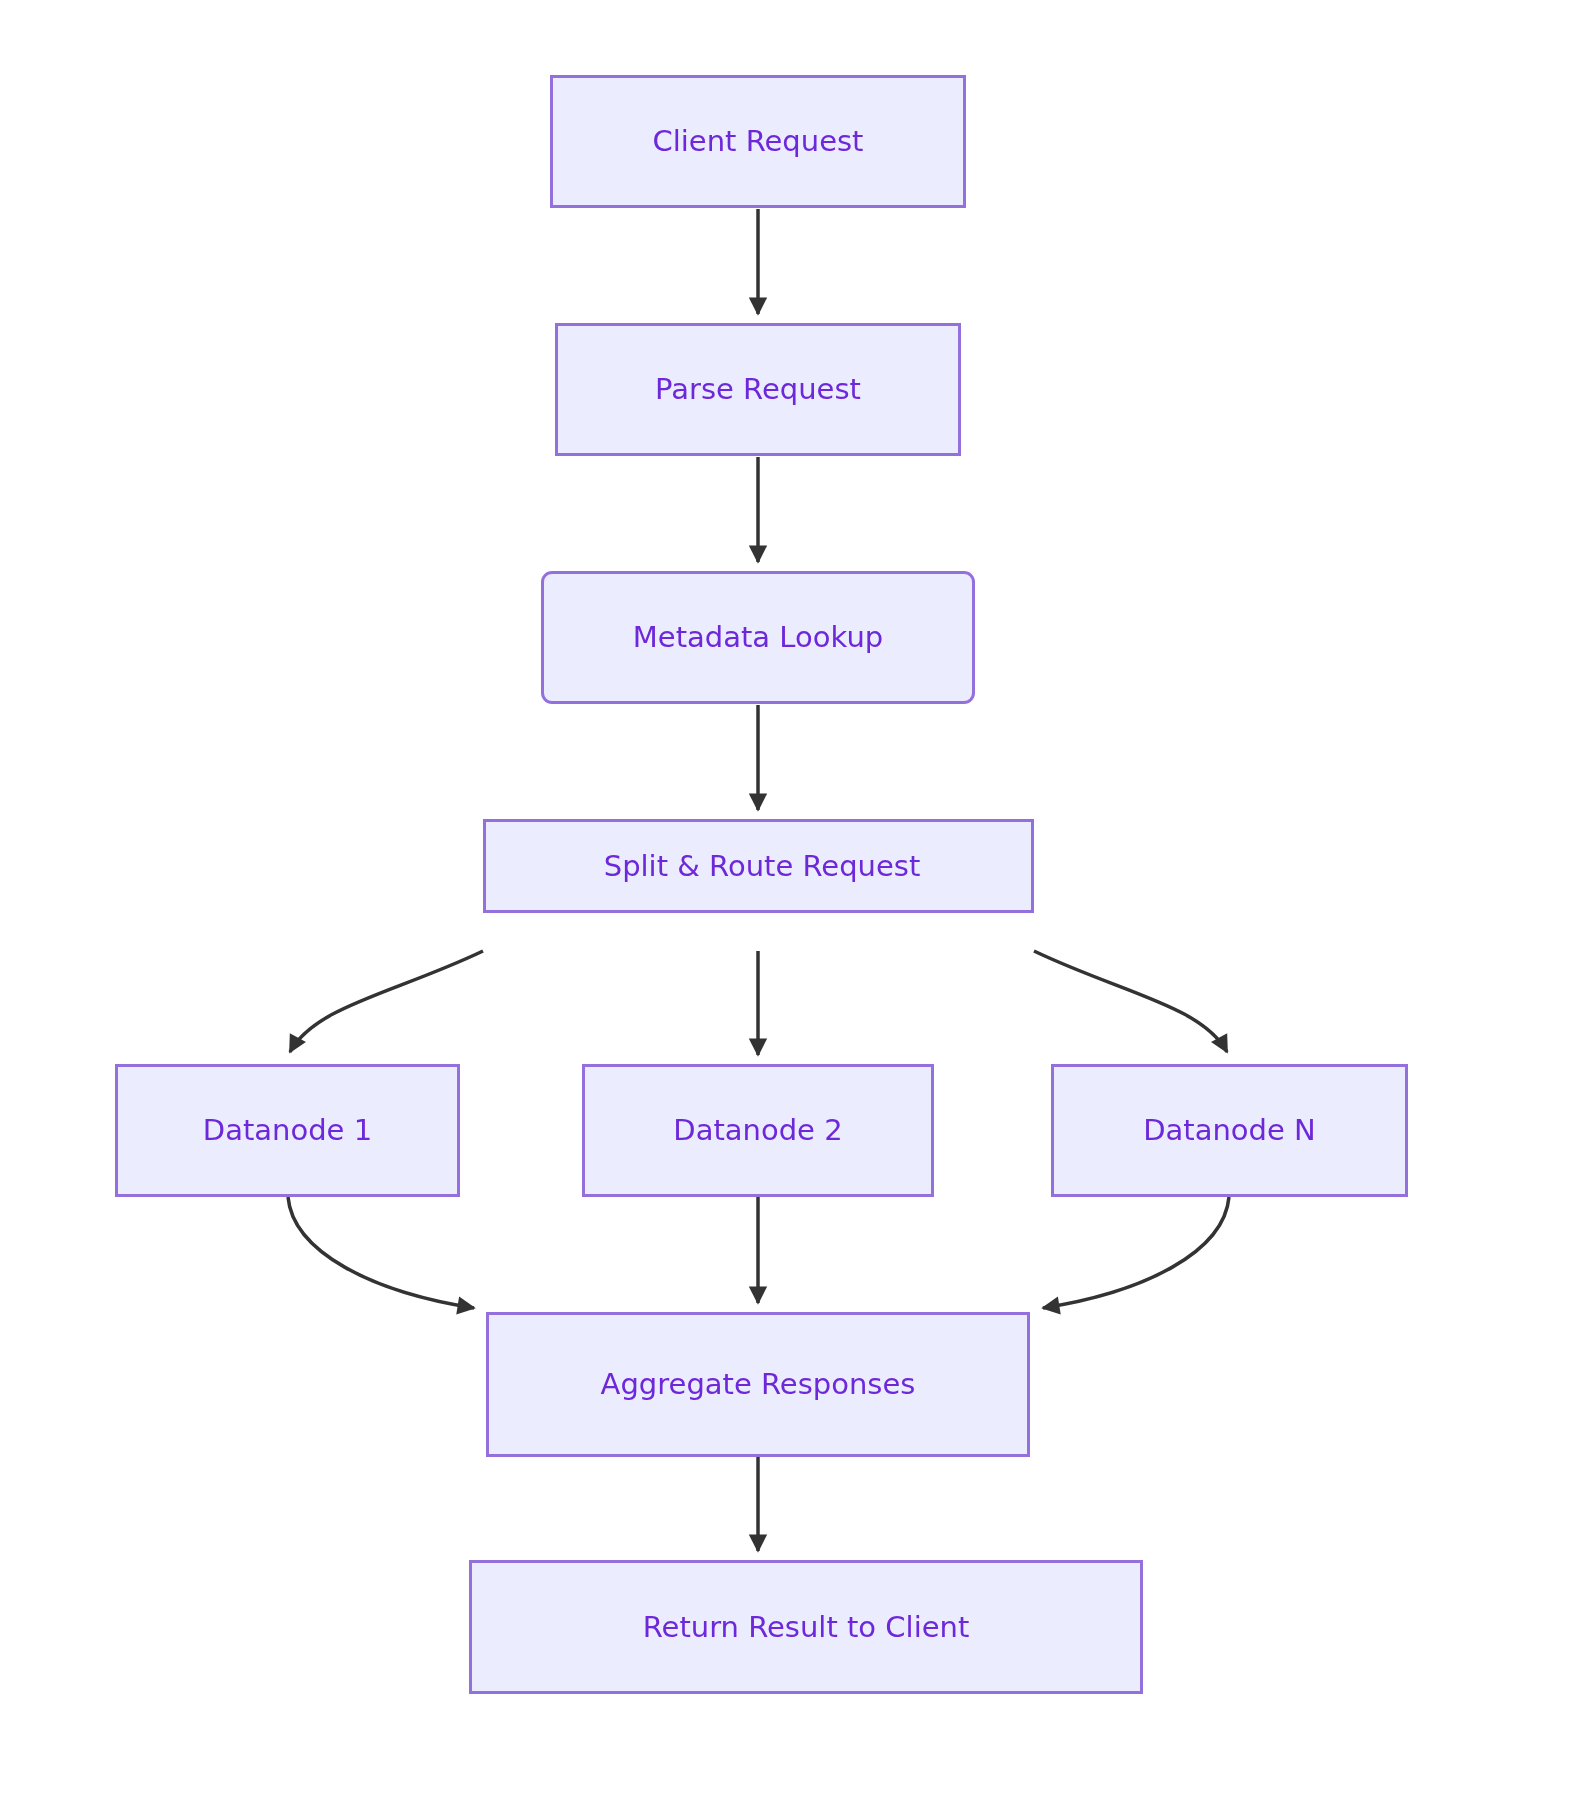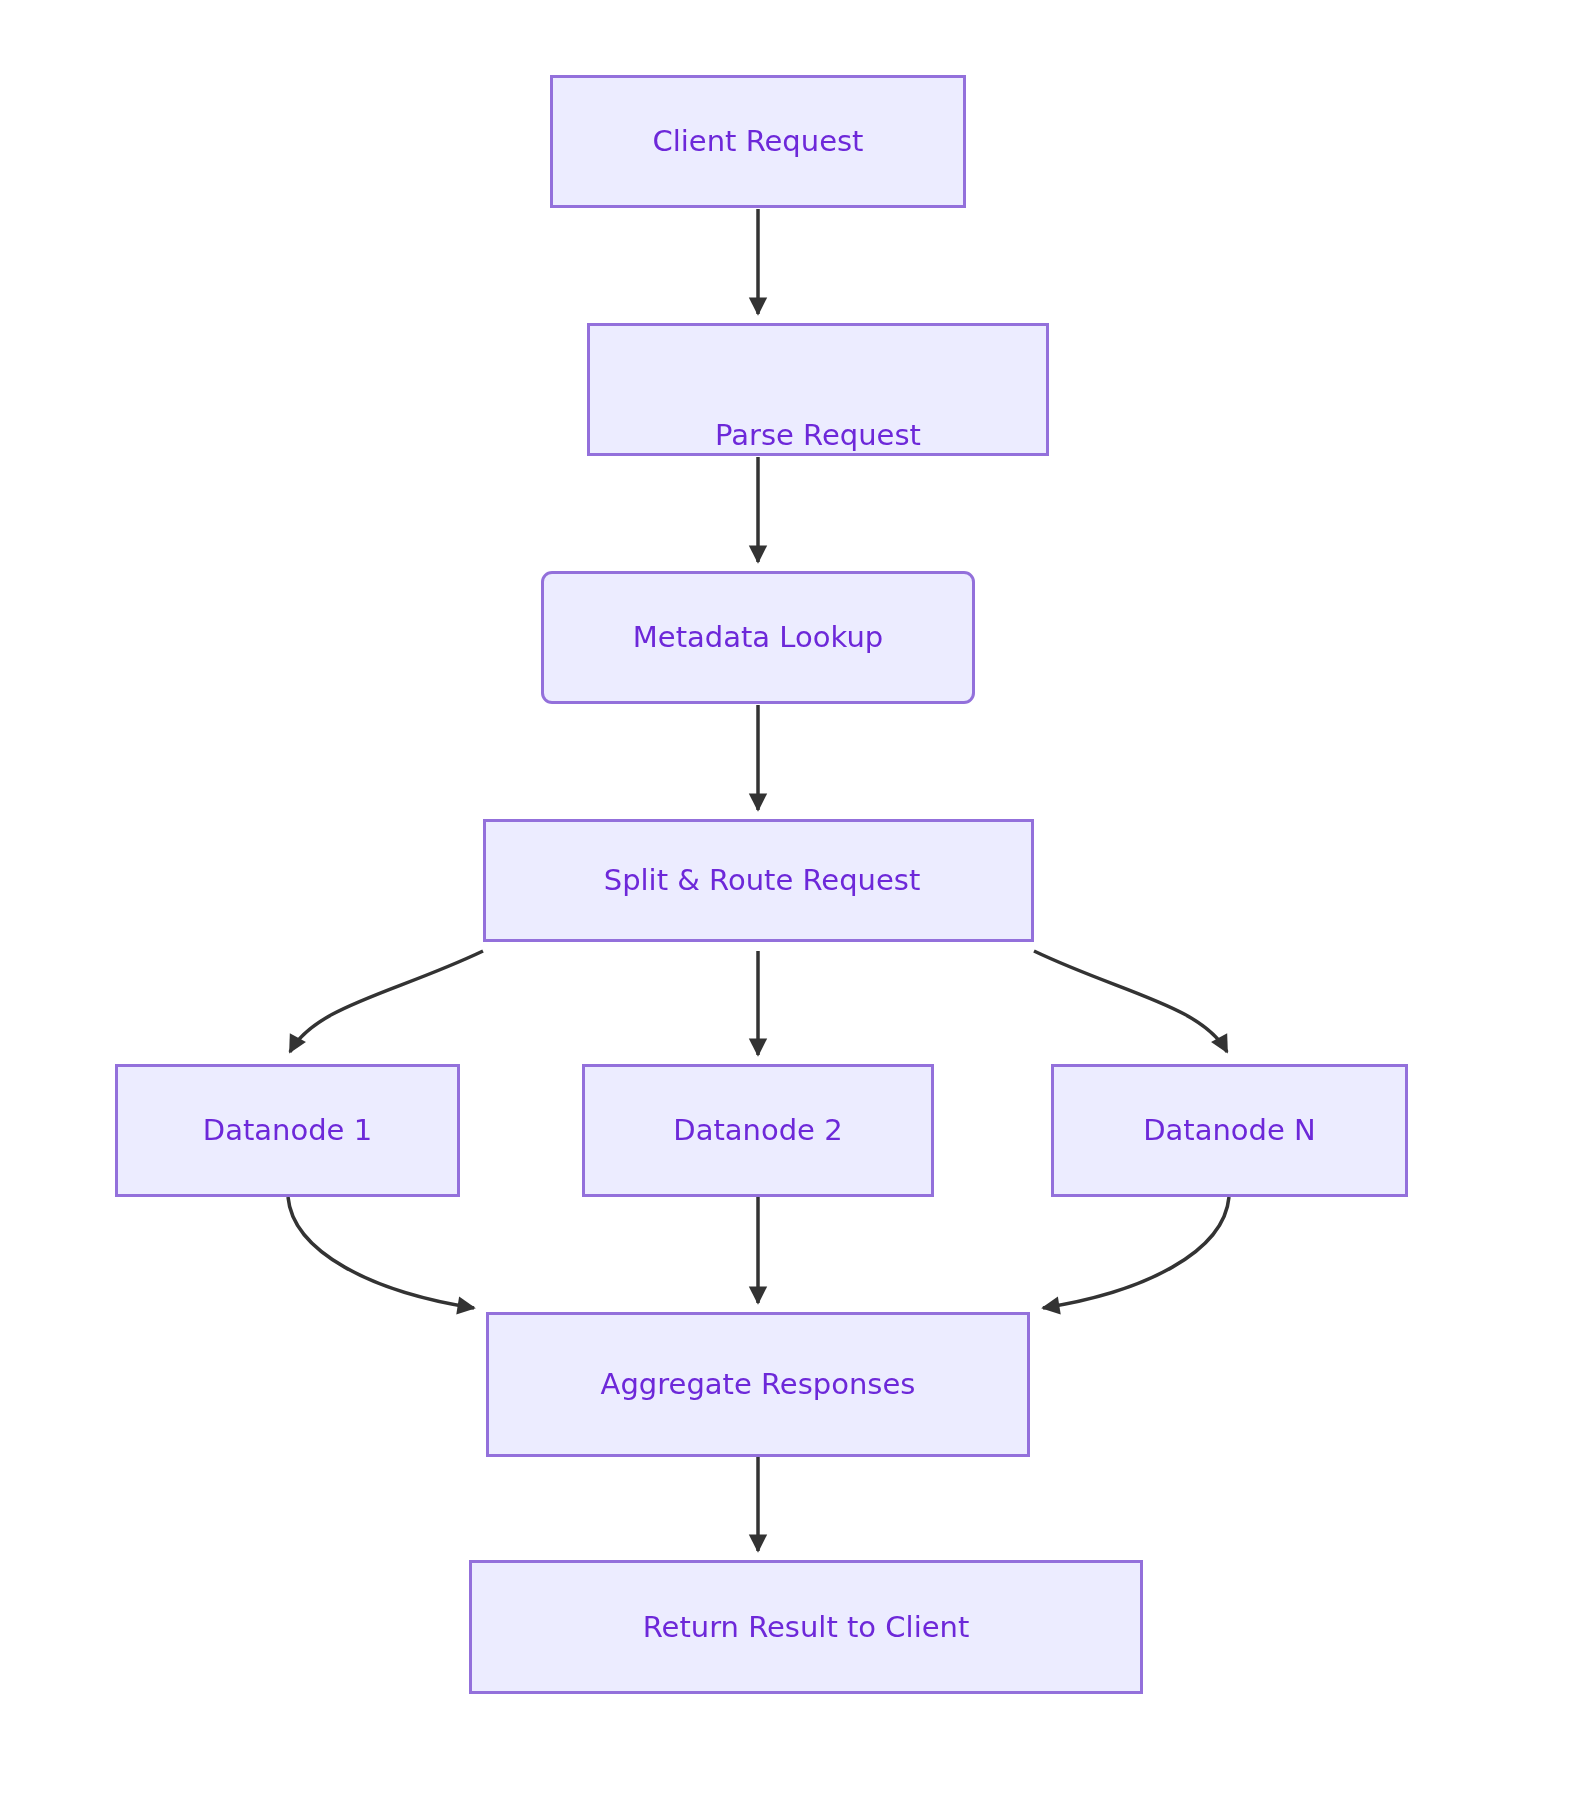--- a/index.html
+++ b/index.html
@@ -34,23 +34,23 @@
     display: flex;
     align-items: center;
     justify-content: center;
     text-align: center;
     color: #6d28d9;
     font-size: 29px;
     line-height: 1.2;
   }
   
   #n-client    { left: 550px;  top: 75px;   width: 416px; height: 133px; }
-  #n-parse     { left: 587px;  top: 323px;  width: 462px; height: 133px; align-items: flex-end; }
+  #n-parse     { left: 555px;  top: 323px;  width: 406px; height: 133px; }
   #n-metadata  { left: 541px;  top: 571px;  width: 434px; height: 133px; border-radius: 11px; }
-  #n-split     { left: 483px;  top: 819px;  width: 551px; height: 123px; padding-left: 7px; }
+  #n-split     { left: 483px;  top: 819px;  width: 551px; height: 94px; padding-left: 7px; }
   #n-datanode1 { left: 115px;  top: 1064px; width: 345px; height: 133px; }
   #n-datanode2 { left: 582px;  top: 1064px; width: 352px; height: 133px; }
   #n-datanodeN { left: 1051px; top: 1064px; width: 357px; height: 133px; }
   #n-aggregate { left: 486px;  top: 1312px; width: 544px; height: 145px; text-align: center; }
   #n-return    { left: 469px;  top: 1560px; width: 674px; height: 134px; }
 </style>
 </head>
 <body>
 
 <div class="canvas">

